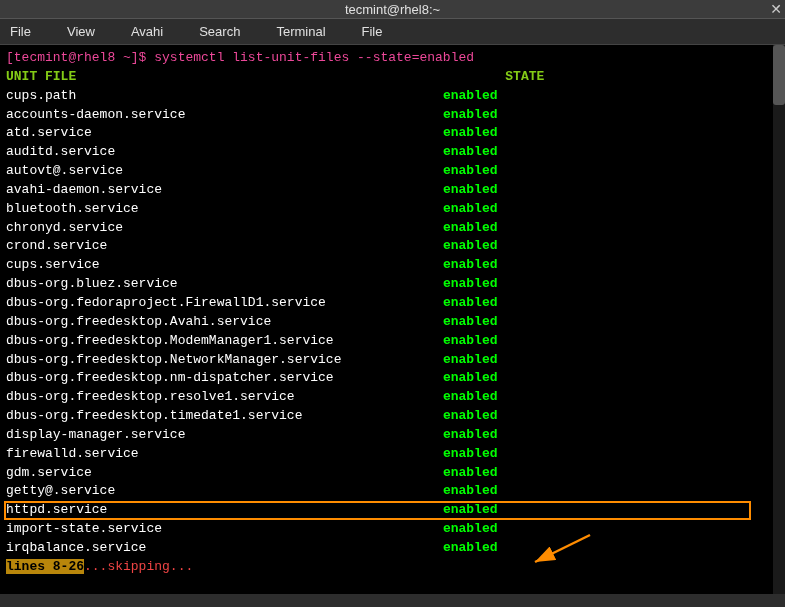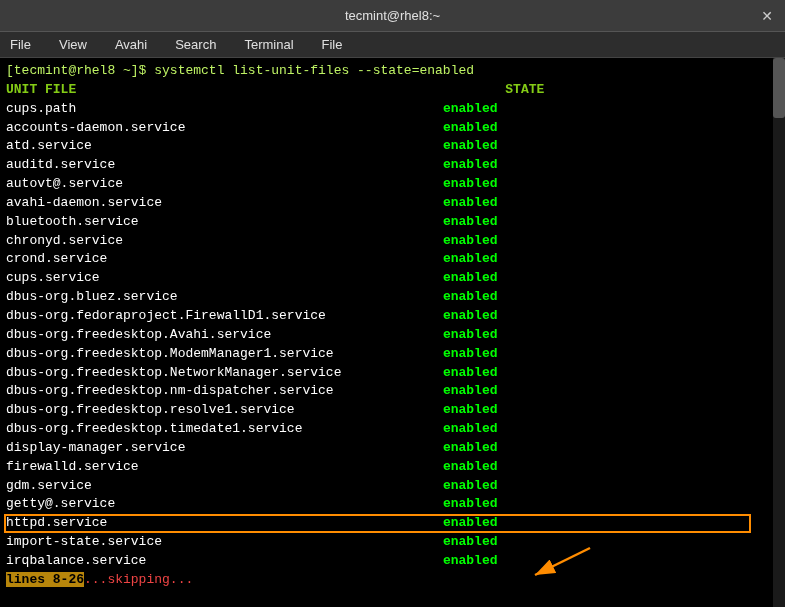--- a/index.html
+++ b/index.html
@@ -7,25 +7,25 @@
       width: 785px;
       height: 607px;
       font-family: 'Courier New', Courier, monospace;
       background: #2d2d2d;
       overflow: hidden;
     }
 
     
     .titlebar {
       background: #3c3c3c;
-      height: 32px;
+      height: 19px;
       display: flex;
       align-items: center;
       justify-content: space-between;
-      padding: 0 12px;
+      padding: 0 3px;
       border-bottom: 1px solid #555;
     }
     .titlebar-title {
       color: #e0e0e0;
       font-size: 13px;
       font-family: sans-serif;
       flex: 1;
       text-align: center;
     }
     .titlebar-close {
@@ -40,21 +40,21 @@
       width: 20px;
     }
 
     
     .menubar {
       background: #2d2d2d;
       height: 26px;
       display: flex;
       align-items: center;
       padding: 0 4px;
-      gap: 16px;
+      gap: 24px;
       border-bottom: 1px solid #444;
     }
     .menubar-item {
       color: #e0e0e0;
       font-size: 13px;
       font-family: sans-serif;
       padding: 2px 6px;
       cursor: pointer;
     }
 
@@ -69,21 +69,21 @@
       position: relative;
     }
 
     .terminal pre {
       font-family: 'Courier New', Courier, monospace;
       font-size: 13px;
       line-height: 1.45;
       white-space: pre;
     }
 
-    .cmd-line { color: #bef264; }
+    .cmd-line { color: #ec4899; }
     .header-line { color: #84cc16; font-weight: bold; }
     .white { color: #ffffff; }
 
     
     .arrow-overlay {
       position: absolute;
       pointer-events: none;
     }
 
     .scrollbar {

